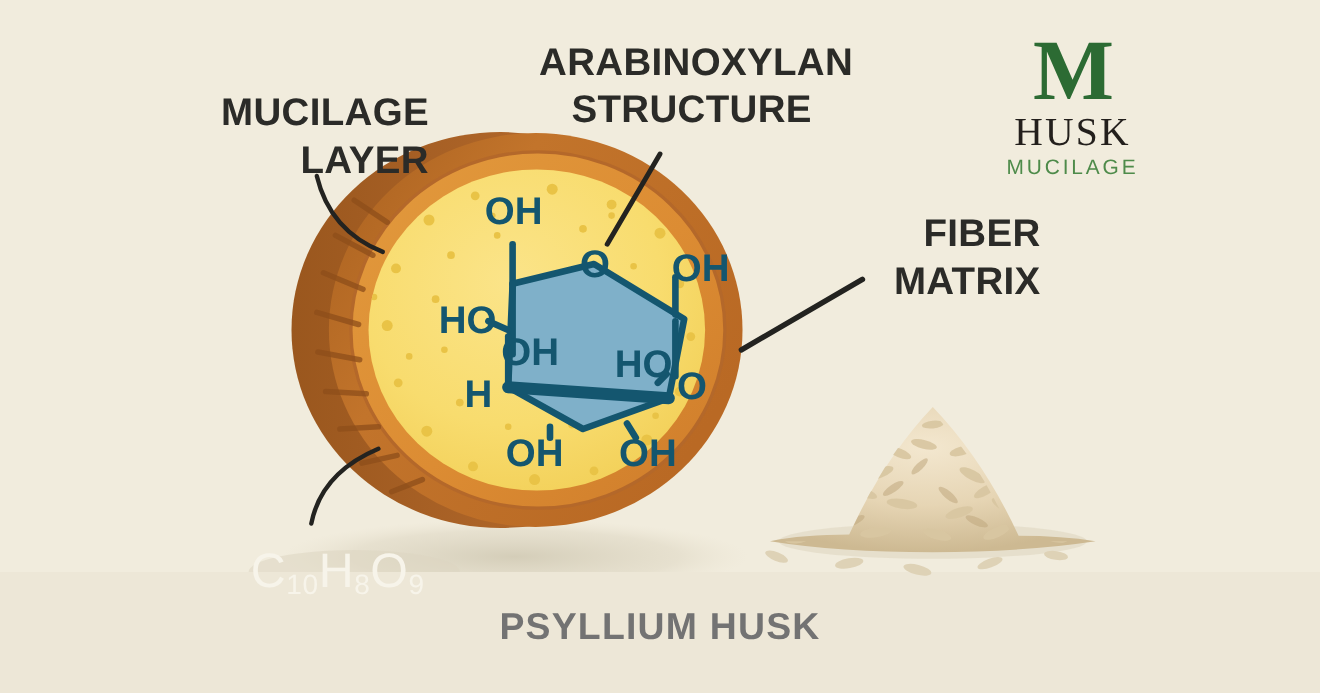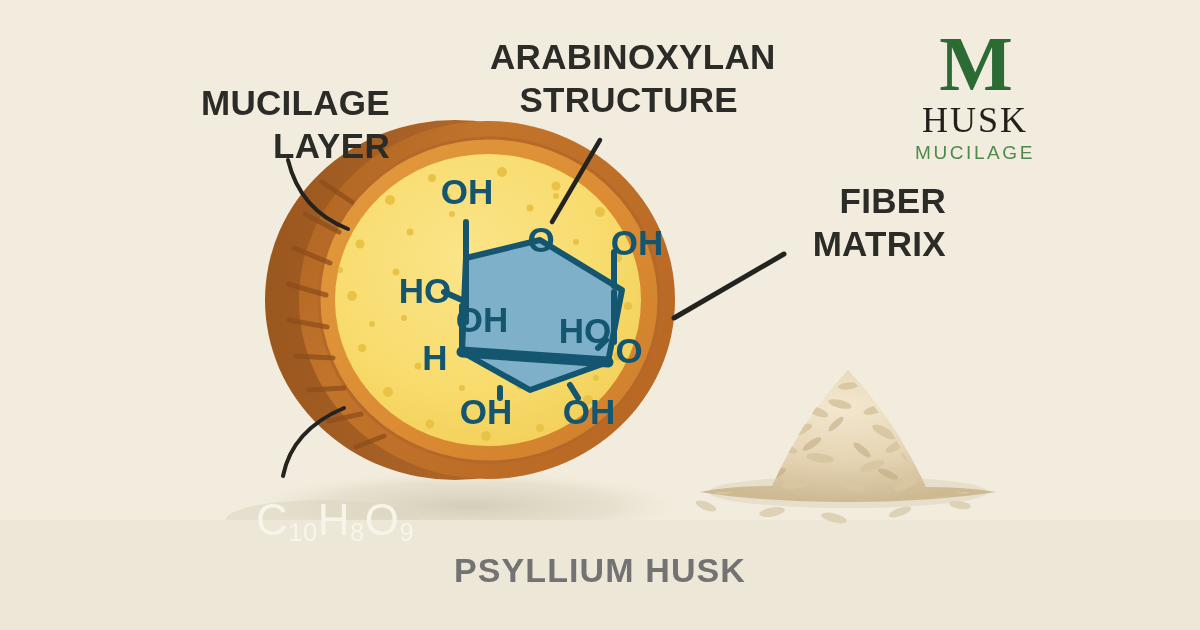--- a/index.html
+++ b/index.html
@@ -17,42 +17,41 @@
     color:#2B2B28;
     font-weight:700;
     font-size:35px;
     line-height:1.22;
     letter-spacing:0.3px;
     text-align:right;
     white-space:pre-line;
   }
   #lbl-mucilage { left:190px;  top:82px;  width:200px; }
   #lbl-arabino  { left:490px;  top:36px;  width:248px; }
-  #lbl-fiber    { left:778px;  top:180px; width:168px; }
+  #lbl-fiber    { left:778px;  top:192px; width:168px; }
 
   #title-psyllium {
     position:absolute;
     left:0; right:0; top:551px;
     text-align:center;
     color:#737373;
     font-weight:700;
     font-size:34px;
     letter-spacing:1.1px;
   }
 
   
   #formula {
     position:absolute;
     left:228px; top:495px;
     color:#F7F4EA;
     font-size:44px;
     font-weight:400;
     letter-spacing:0.5px;
     font-family:"Liberation Sans", sans-serif;
-    margin-left:28px;
   }
   #formula sub { font-size:0.58em; vertical-align:-0.22em; }
 
   
   #logo { position:absolute; left:900px; top:28px; width:150px; text-align:center; }
   #logo-mark {
     font-family:"Liberation Serif", serif;
     font-size:78px; line-height:0.92;
     color:#2C6B33; font-weight:700;
     letter-spacing:-2px;

